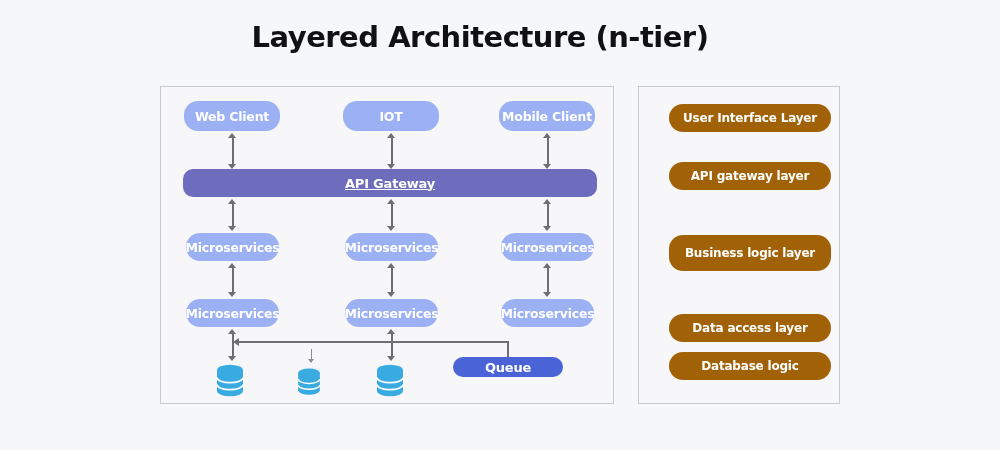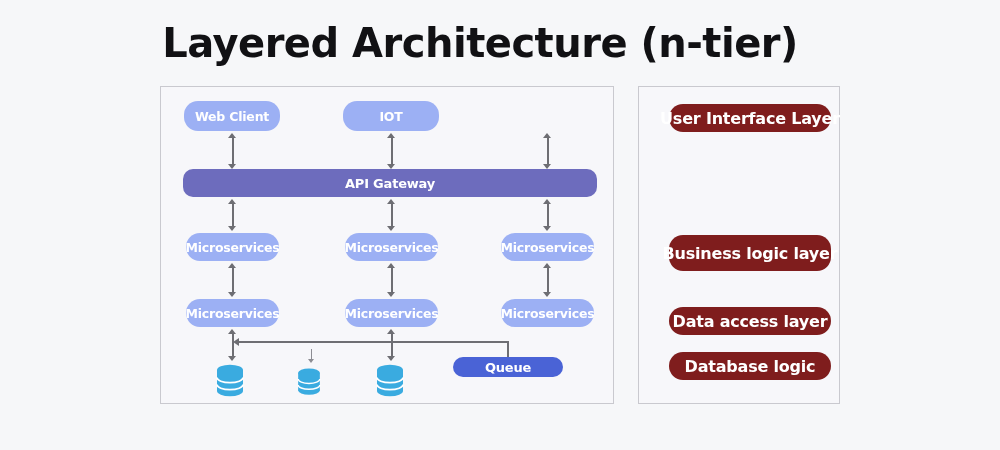--- a/index.html
+++ b/index.html
@@ -15,21 +15,21 @@
     font-family: "Liberation Sans", sans-serif;
   }
 
   
   #page-title {
     position: absolute;
     left: 0;
     top: 20px;
     width: 960px;
     text-align: center;
-    font-size: 40px;
+    font-size: 29px;
     font-weight: 700;
     letter-spacing: -0.5px;
     color: #111114;
     font-family: "DejaVu Sans", sans-serif;
   }
 
   
   .panel {
     position: absolute;
     background: #f7f7fa;
@@ -50,21 +50,21 @@
     font-weight: 700;
     font-size: 12.5px;
     border-radius: 14px;
     white-space: nowrap;
     font-family: "DejaVu Sans", sans-serif;
     letter-spacing: -0.2px;
   }
   .node.light    { background: #9cb0f4; }
   .node.gateway  { background: #6d6cbd; border-radius: 10px; font-size: 13px; }
   .node.queue    { background: #4a63d6; border-radius: 16px; font-size: 13px; }
-  .node.layer    { background: #7f1d1d; border-radius: 14px; font-size: 16px; }
+  .node.layer    { background: #a16207; border-radius: 14px; font-size: 12px; }
 
   
   .varrow {
     position: absolute;
     width: 9px;
   }
   .varrow .shaft {
     position: absolute;
     left: 4px;
     top: 4px;
@@ -123,38 +123,41 @@
 <div id="page-title">Layered Architecture (n-tier)</div>
 
 <div class="panel" id="diagram-panel">
 
   <div class="node light" style="left:23px; top:14px; width:96px; height:30px;">
     <span>Web Client</span>
   </div>
   <div class="node light" style="left:182px; top:14px; width:96px; height:30px;">
     <span>IOT</span>
   </div>
+  <div class="node light" style="left:338px; top:14px; width:96px; height:30px;">
+    <span>Mobile Client</span>
+  </div>
 
   <div class="varrow" style="left:67px; top:46px; height:36px;">
     <div class="head up"></div>
     <div class="shaft"></div>
     <div class="head down"></div>
   </div>
   <div class="varrow" style="left:226px; top:46px; height:36px;">
     <div class="head up"></div>
     <div class="shaft"></div>
     <div class="head down"></div>
   </div>
   <div class="varrow" style="left:382px; top:46px; height:36px;">
     <div class="head up"></div>
     <div class="shaft"></div>
     <div class="head down"></div>
   </div>
 
-  <div class="node gateway" style="left:22px; top:82px; width:414px; height:28px;">
+  <div class="node gateway" style="left:22px; top:82px; width:414px; height:28px;text-decoration:underline;">
     <span>API Gateway</span>
   </div>
 
   <div class="varrow" style="left:67px; top:112px; height:32px;">
     <div class="head up"></div>
     <div class="shaft"></div>
     <div class="head down"></div>
   </div>
   <div class="varrow" style="left:226px; top:112px; height:32px;">
     <div class="head up"></div>
@@ -261,26 +264,29 @@
   </div>
 
 </div>
 
 <div class="panel" id="layers-panel">
 
   <div class="node layer" style="left:30px; top:17px; width:162px; height:28px;">
     <span>User Interface Layer</span>
   </div>
 
+  <div class="node layer" style="left:30px; top:75px; width:162px; height:28px;">
+    <span>API gateway layer</span>
+  </div>
 
   <div class="node layer" style="left:30px; top:148px; width:162px; height:36px;">
     <span>Business logic layer</span>
   </div>
 
-  <div class="node layer" style="left:30px; top:220px; width:162px; height:28px;">
+  <div class="node layer" style="left:30px; top:227px; width:162px; height:28px;">
     <span>Data access layer</span>
   </div>
 
   <div class="node layer" style="left:30px; top:265px; width:162px; height:28px;">
     <span>Database logic</span>
   </div>
 
 </div>
 
 </body></html>

